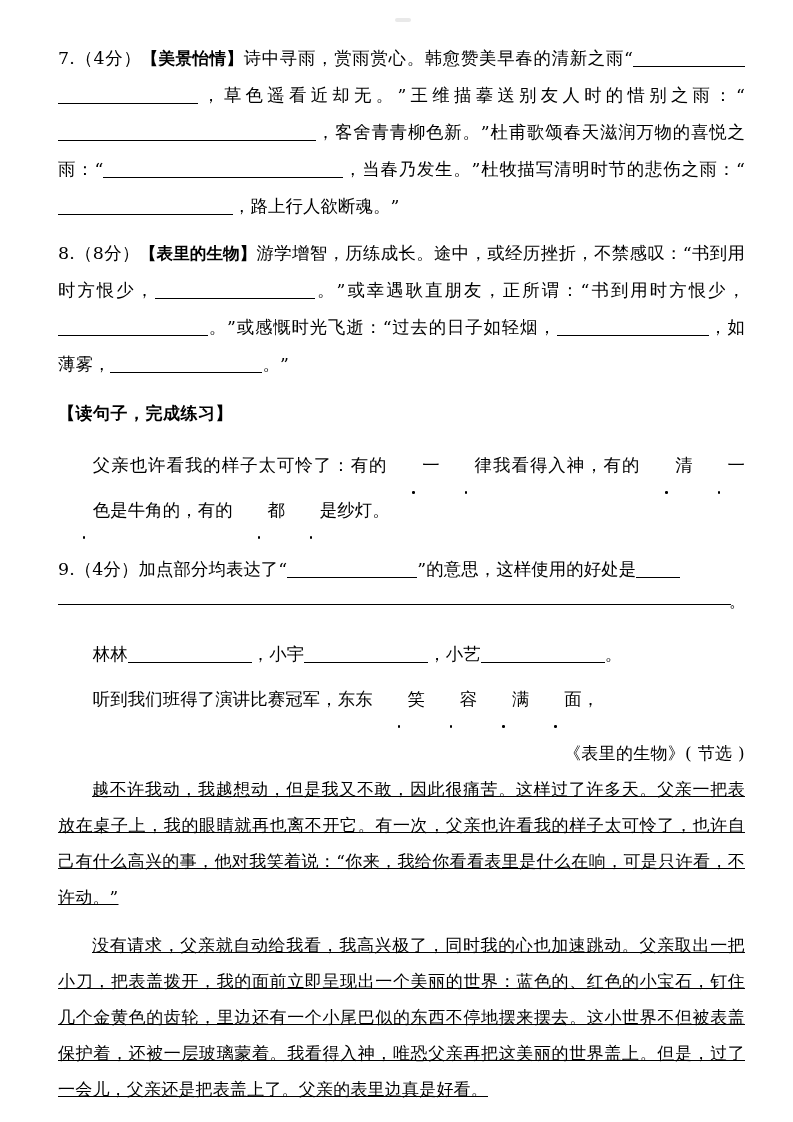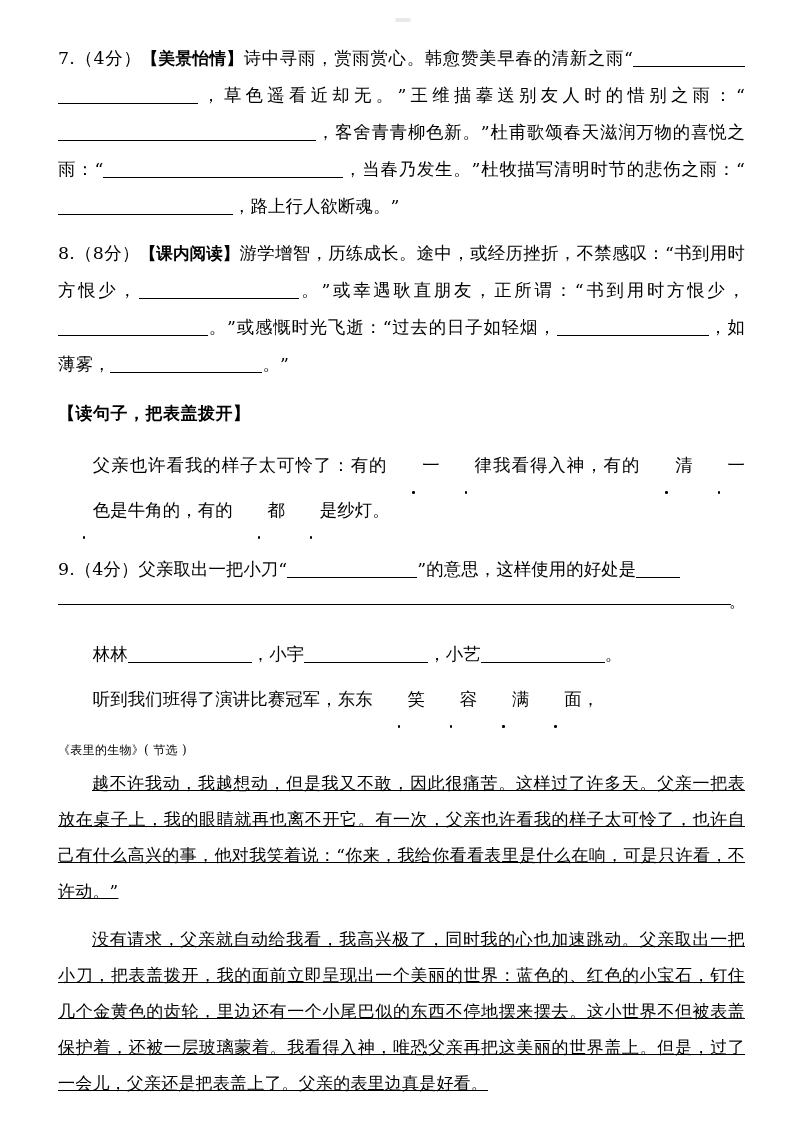--- a/index.html
+++ b/index.html
@@ -110,22 +110,22 @@
 
   
   .section-head {
     font-family: "DejaVu Sans", "Liberation Sans", sans-serif;
     font-weight: bold;
     font-size: 18.5px;
     letter-spacing: 0.4px;
   }
 
   .article-title {
-    text-align: left;
-    font-size: 12px;
+    text-align: right;
+    font-size: 17px;
     font-family: "DejaVu Serif", "Liberation Serif", serif;
     letter-spacing: 0.3px;
   }
 
   
   .passage {
     font-family: "DejaVu Serif", "Liberation Serif", serif;
     font-size: 17px;
     line-height: 36px;
     text-align: justify;
@@ -150,37 +150,37 @@
 
   <div class="speck"></div>
 
   <div class="q-block q-serif">
     <span>7.</span><span>（4分）</span><span class="tag">【美景怡情】</span><span>诗中寻雨，赏雨赏心。韩愈赞美早春的清新之雨“</span><span class="blank b-112"></span><span class="blank b-140"></span><span>，草色遥看近却无。”王维描摹送别友人时的惜别之雨：“</span><span class="blank b-118"></span><span class="blank b-140"></span><span>，客舍青青柳色新。”杜甫歌颂春天滋润万物的喜悦之雨：“</span><span class="blank b-100"></span><span class="blank b-140"></span><span>，当春乃发生。”杜牧描写清明时节的悲伤之雨：“</span><span class="blank b-175"></span><span>，</span><span>路上行人欲断魂。”</span>
   </div>
 
   <div class="sp-sm"></div>
 
   <div class="q-block q-serif">
-    <span>8.</span><span>（8分）</span><span class="tag">【课内阅读】</span><span>游学增智，历练成长。途中，或经历挫折，不禁感叹：“书到用时方恨少，</span><span class="blank b-160"></span><span>。”或幸遇耿直朋友，正所谓：“书到用时方恨少，</span><span class="blank b-150"></span><span>。”或感慨时光飞逝：“过去的日子如轻烟，</span><span class="blank b-152"></span><span>，如薄雾，</span><span class="blank b-152"></span><span>。”</span>
-  </div>
-
-  <div class="sp-sm"></div>
-
-  <div class="tag-head">【读句子，把表盖拨开】</div>
+    <span>8.</span><span>（8分）</span><span class="tag">【表里的生物】</span><span>游学增智，历练成长。途中，或经历挫折，不禁感叹：“书到用时方恨少，</span><span class="blank b-160"></span><span>。”或幸遇耿直朋友，正所谓：“书到用时方恨少，</span><span class="blank b-150"></span><span>。”或感慨时光飞逝：“过去的日子如轻烟，</span><span class="blank b-152"></span><span>，如薄雾，</span><span class="blank b-152"></span><span>。”</span>
+  </div>
+
+  <div class="sp-sm"></div>
+
+  <div class="tag-head">【读句子，完成练习】</div>
 
   <div class="sp-sm"></div>
 
   <div class="q-block q-serif indent2" style="line-height:45px;">
     <span>父亲也许看我的样子太可怜了：有的</span><span class="dotted"><span class="ch">一</span><span class="ch">律</span></span><span>我看得入神，有的</span><span class="dotted"><span class="ch">清</span><span class="ch">一</span><span class="ch">色</span></span><span>是牛角的，有的</span><span class="dotted"><span class="ch">都</span><span class="ch">是</span></span><span>纱灯。</span>
   </div>
 
   <div class="sp-md"></div>
 
   <div class="q-block q-serif">
-    <span>9.</span><span>（4分）</span><span>父亲取出一把小刀“</span><span class="blank b-130"></span><span>”的意思，这样使用的好处是</span><span class="blank b-60" style="width:44px;"></span>
+    <span>9.</span><span>（4分）</span><span>加点部分均表达了“</span><span class="blank b-130"></span><span>”的意思，这样使用的好处是</span><span class="blank b-60" style="width:44px;"></span>
   </div>
 
   <div style="position:relative;height:34px;">
     <div class="rule-line" style="position:absolute;left:0;right:14px;top:16px;"></div>
     <span style="position:absolute;right:0;top:4px;font-size:16px;">。</span>
   </div>
 
   <div class="sp-sm"></div>
 
 

